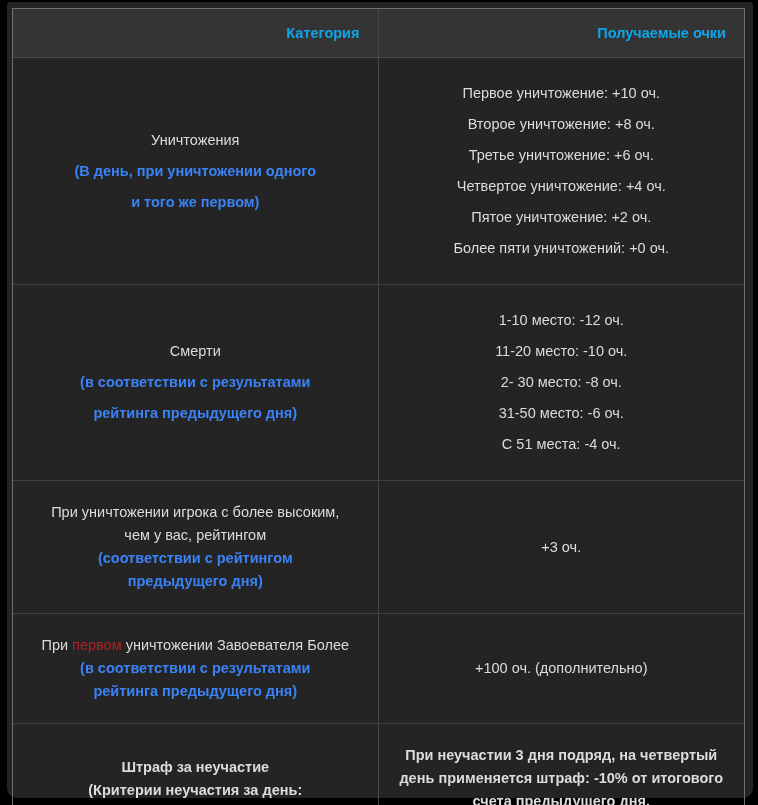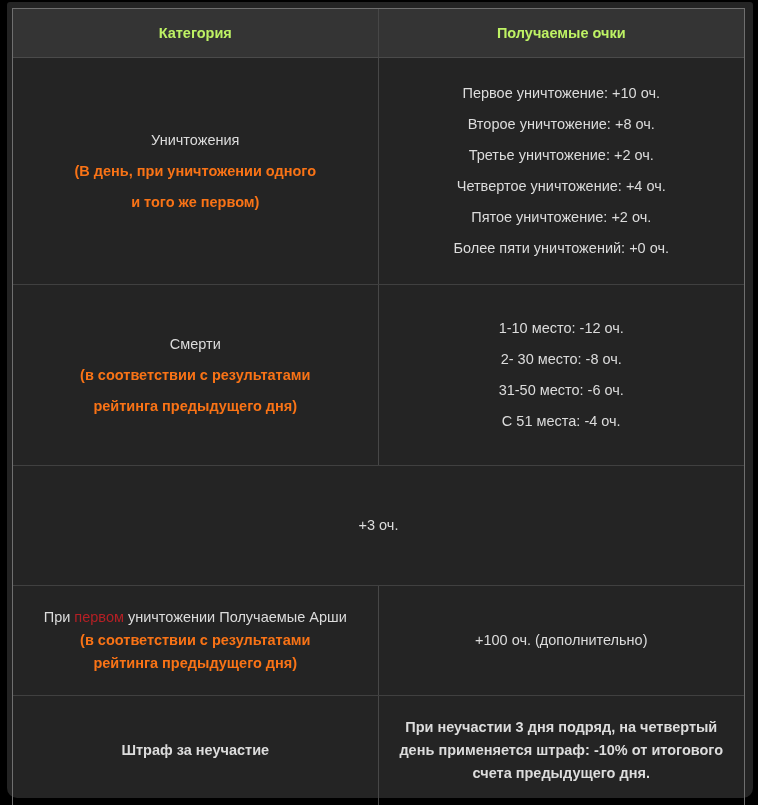--- a/index.html
+++ b/index.html
@@ -44,38 +44,39 @@
   }
   .td.cat { border-right: 1px solid #474747; }
   .thead {
     background: #343434;
     border-bottom: 1px solid #4a4a4a;
   }
   .thead .td {
     min-height: 48px;
     font-weight: bold;
     font-size: 14.5px;
-    color: #bef264;
+    color: #0ea5e9;
     padding: 6px 18px;
+    align-items: flex-end;
   }
   .row-0 .td { min-height: 208px; }
   .row-1 .td { min-height: 180px; align-items: center; }
   .row-2 .td { min-height: 119px; }
   .row-3 .td { min-height: 104px; }
   .row-4 .td { min-height: 97px; font-weight: bold; }
 
   .line {
     margin: 1px 0;
     font-size: 14.5px;
     line-height: 1.45;
     color: #dcdcdc;
   }
   .airy .line { margin: 5px 0; }
   .orange {
-    color: #f97316;
+    color: #3b82f6;
     font-weight: bold;
   }
   .red { color: #b42025; }
 </style>
 </head>
 <body>
 
 <div class="panel">
   <div class="score-table">
 
@@ -90,61 +91,69 @@
 
     <div class="tr row-0">
       <div class="td cat airy">
         <p class="line">Уничтожения</p>
         <p class="line orange">(В день, при уничтожении одного</p>
         <p class="line orange">и того же первом)</p>
       </div>
       <div class="td airy">
         <p class="line">Первое уничтожение: +10 оч.</p>
         <p class="line">Второе уничтожение: +8 оч.</p>
-        <p class="line">Третье уничтожение: +2 оч.</p>
+        <p class="line">Третье уничтожение: +6 оч.</p>
         <p class="line">Четвертое уничтожение: +4 оч.</p>
         <p class="line">Пятое уничтожение: +2 оч.</p>
         <p class="line">Более пяти уничтожений: +0 оч.</p>
       </div>
     </div>
 
     <div class="tr row-1">
       <div class="td cat airy">
         <p class="line">Смерти</p>
         <p class="line orange">(в соответствии с результатами</p>
         <p class="line orange">рейтинга предыдущего дня)</p>
       </div>
       <div class="td airy">
         <p class="line">1-10 место: -12 оч.</p>
+        <p class="line">11-20 место: -10 оч.</p>
         <p class="line">2- 30 место: -8 оч.</p>
         <p class="line">31-50 место: -6 оч.</p>
         <p class="line">С 51 места: -4 оч.</p>
       </div>
     </div>
 
     <div class="tr row-2">
+      <div class="td cat">
+        <p class="line">При уничтожении игрока с более высоким,</p>
+        <p class="line">чем у вас, рейтингом</p>
+        <p class="line orange">(соответствии с рейтингом</p>
+        <p class="line orange">предыдущего дня)</p>
+      </div>
       <div class="td">
         <p class="line">+3 оч.</p>
       </div>
     </div>
 
     <div class="tr row-3">
       <div class="td cat">
-        <p class="line"><span>При </span><span class="red">первом</span><span> уничтожении Получаемые Арши</span></p>
+        <p class="line"><span>При </span><span class="red">первом</span><span> уничтожении Завоевателя Более</span></p>
         <p class="line orange">(в соответствии с результатами</p>
         <p class="line orange">рейтинга предыдущего дня)</p>
       </div>
       <div class="td">
         <p class="line">+100 оч. (дополнительно)</p>
       </div>
     </div>
 
     <div class="tr row-4">
       <div class="td cat">
         <p class="line">Штраф за неучастие</p>
+        <p class="line">(Критерии неучастия за день:</p>
       </div>
       <div class="td">
         <p class="line">При неучастии 3 дня подряд, на четвертый</p>
         <p class="line">день применяется штраф: -10% от итогового</p>
         <p class="line">счета предыдущего дня.</p>
       </div>
     </div>
 
   </div>
 </div>

